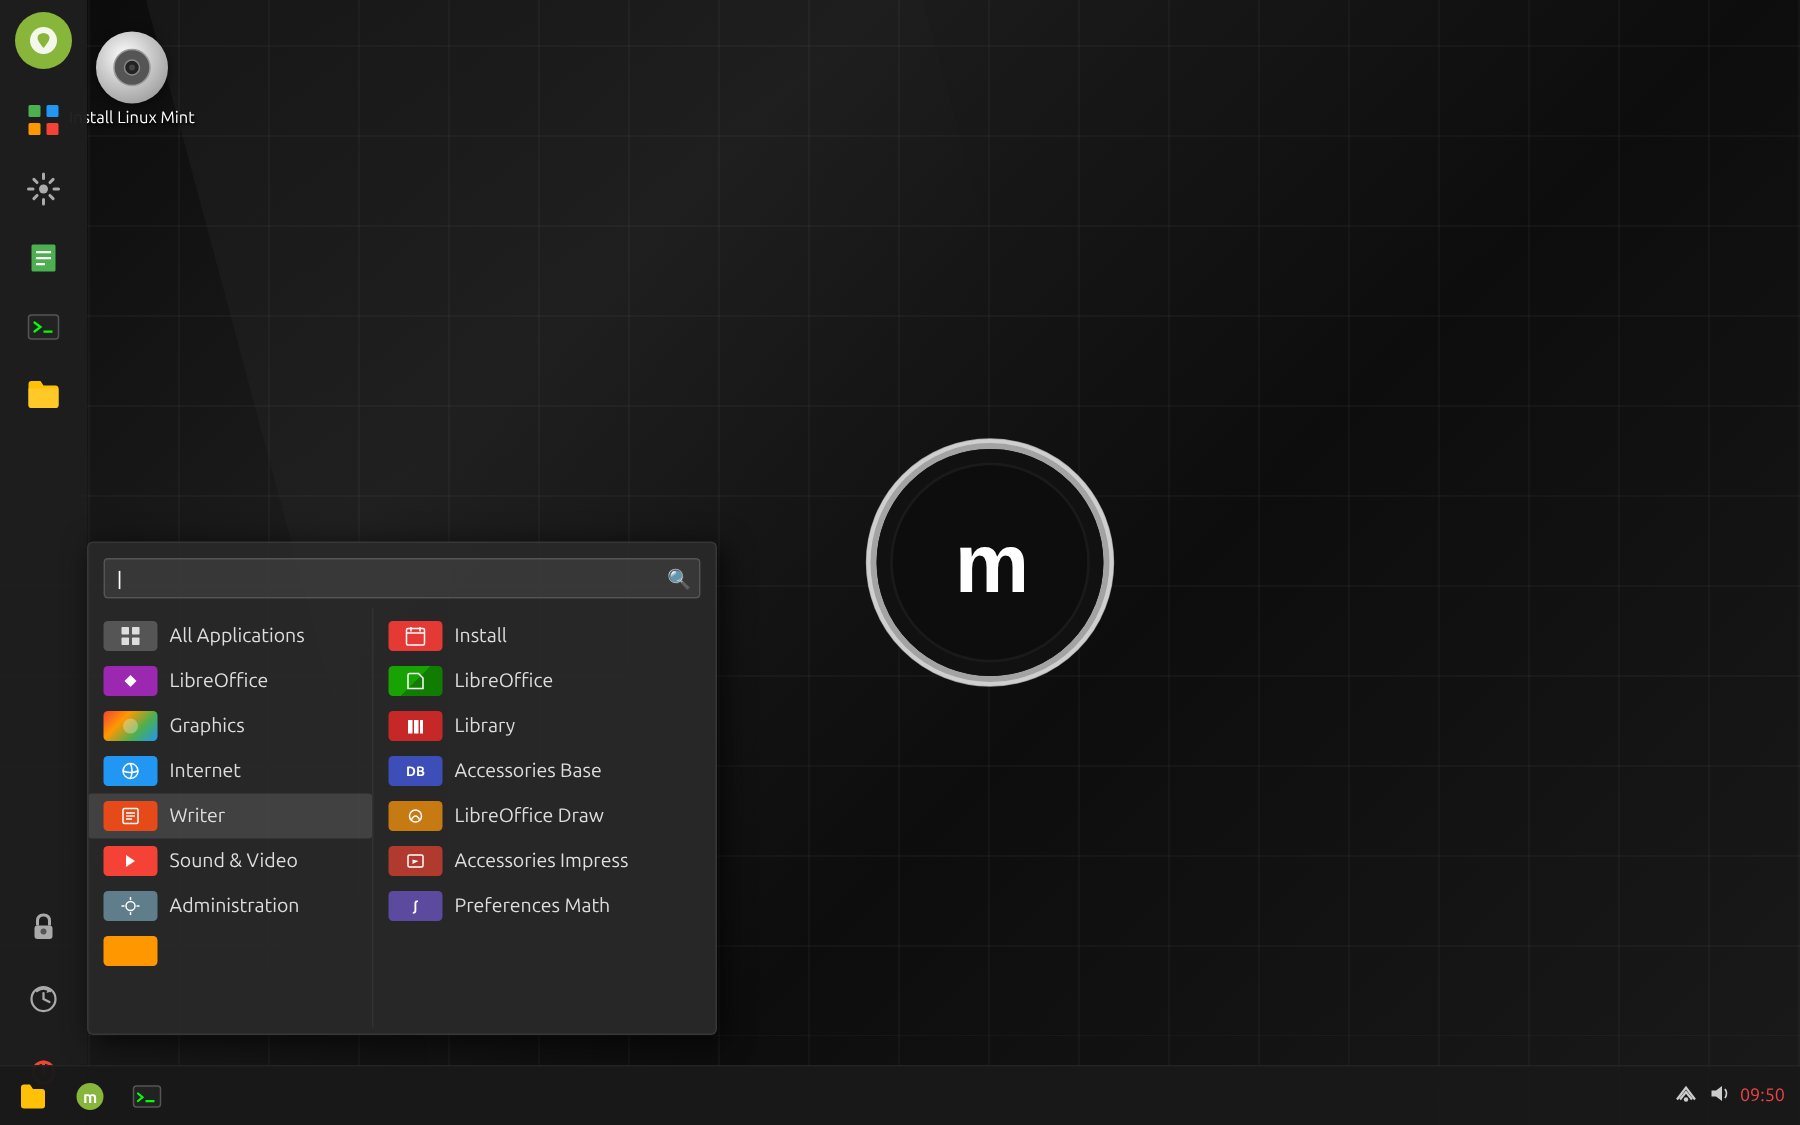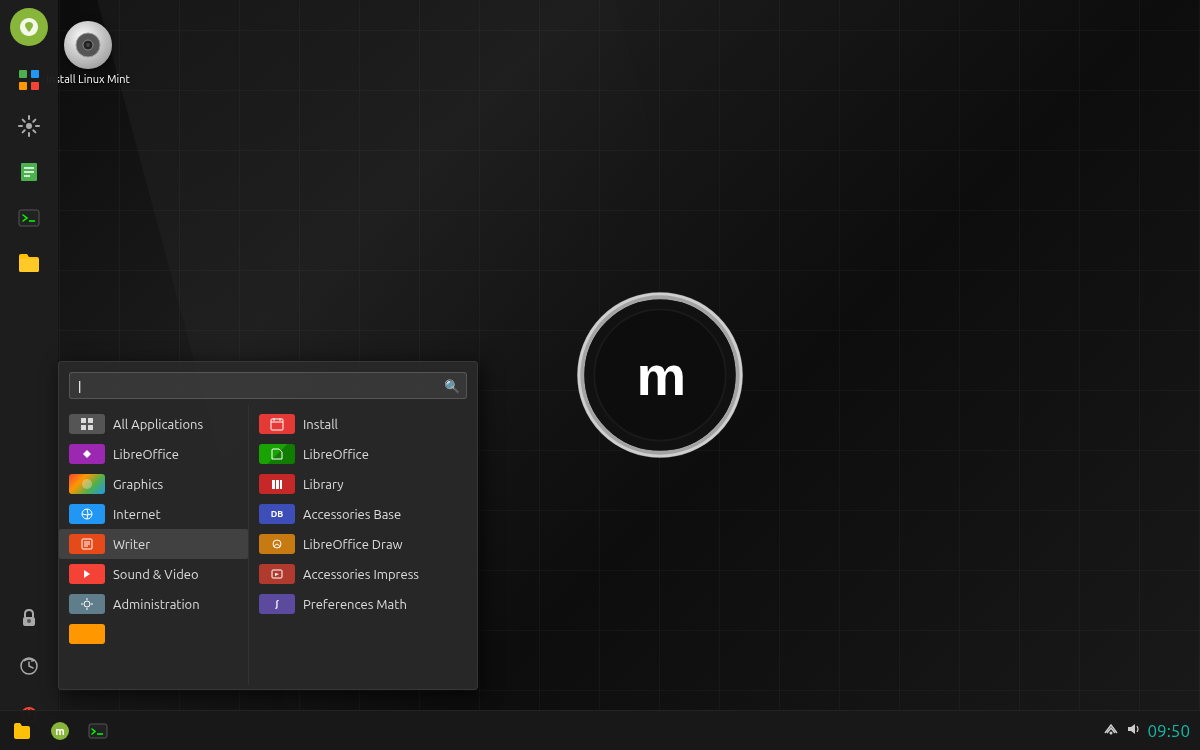--- a/index.html
+++ b/index.html
@@ -282,22 +282,22 @@
       padding-right: 10px;
     }
 
     .taskbar-right .tray-icon {
       font-size: 14px;
       color: #ccc;
       cursor: pointer;
     }
 
     .taskbar-clock {
-      color: #14b8a6;
-      font-size: 17px;
+      color: #ef4444;
+      font-size: 12px;
       text-align: center;
     }
 
     
     .sidebar-bottom {
       display: flex;
       flex-direction: column;
       align-items: center;
       gap: 2px;
       padding-bottom: 8px;

